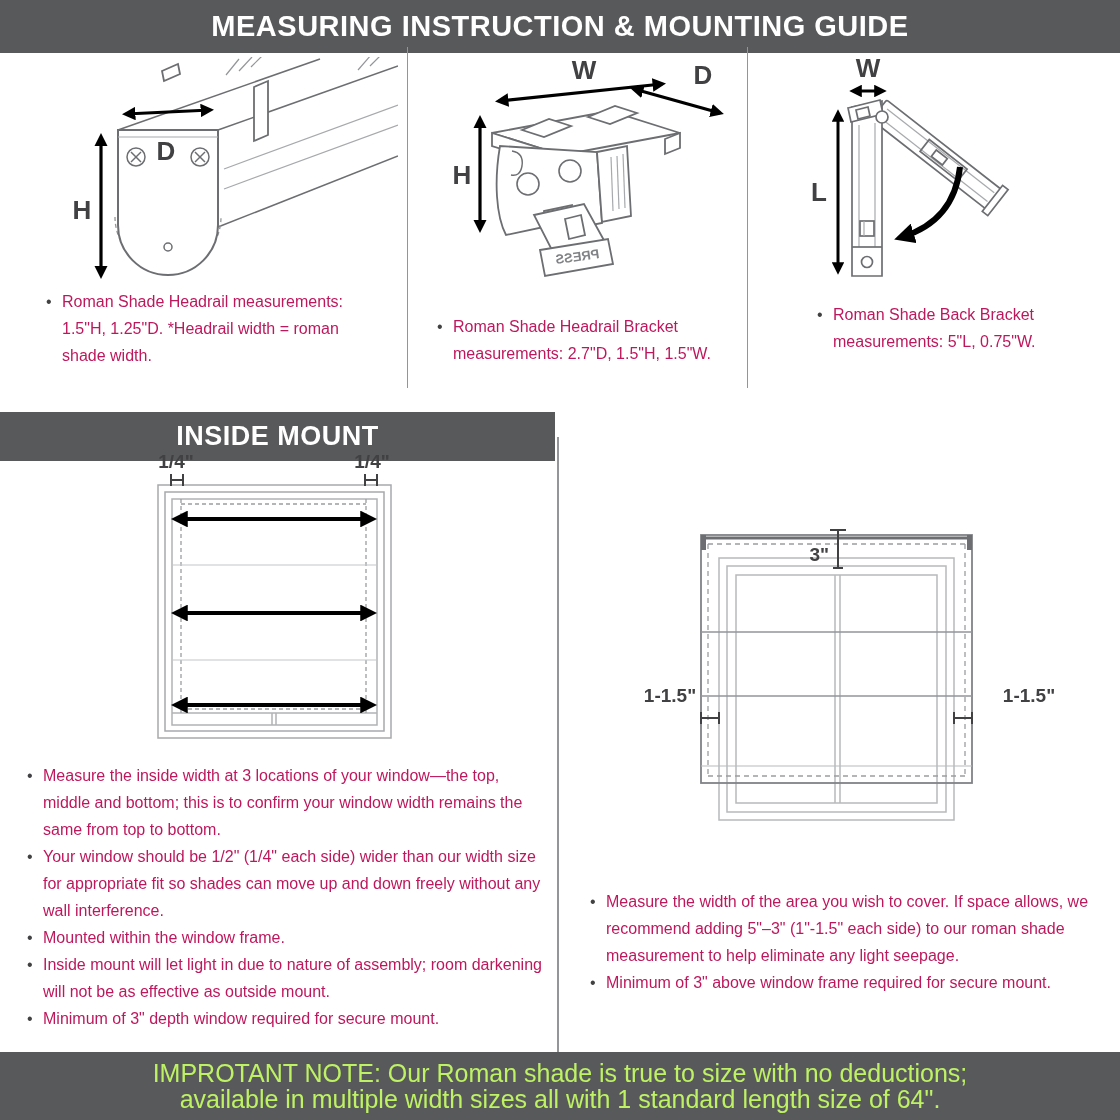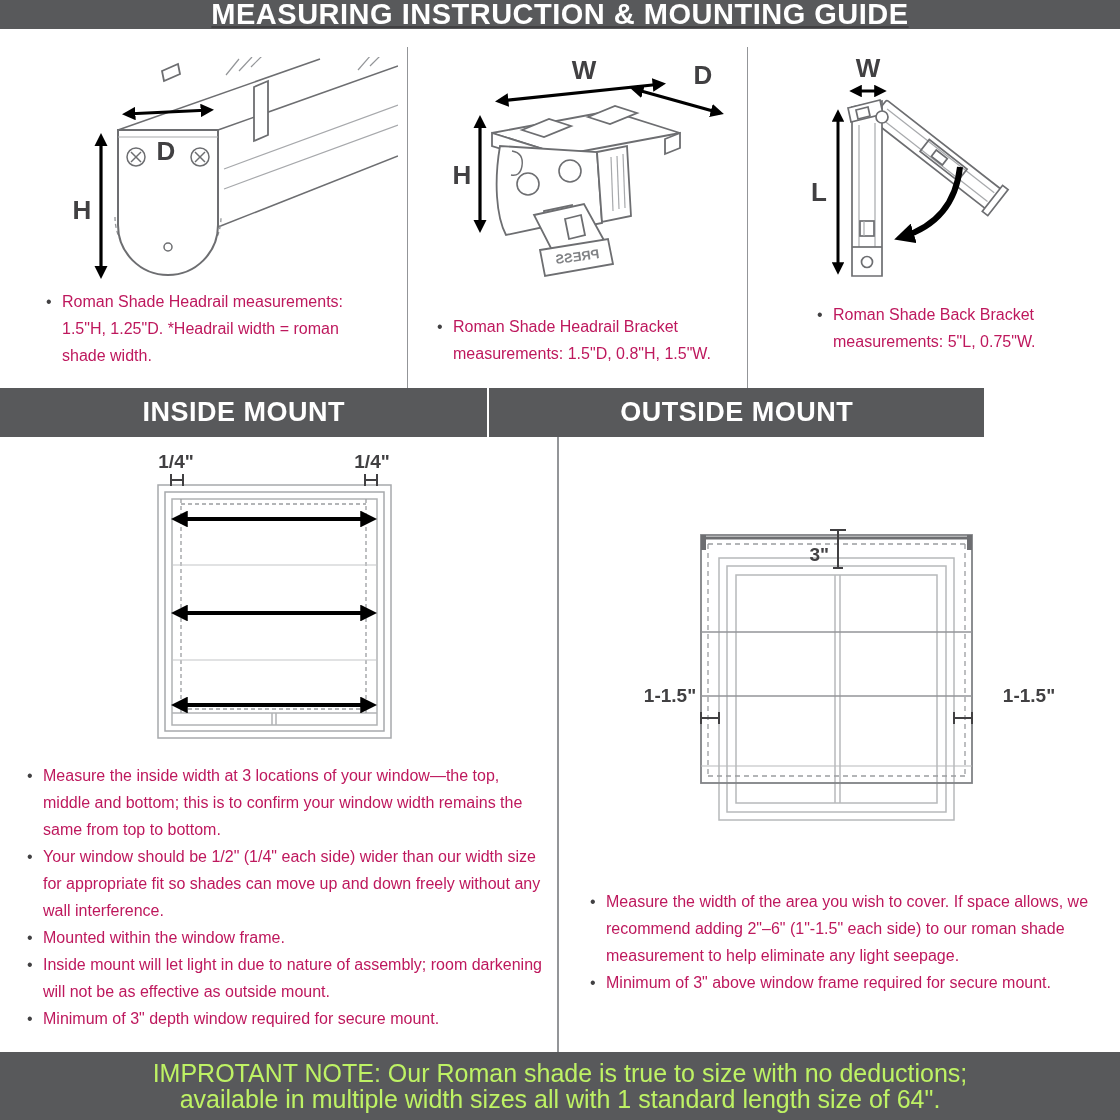--- a/index.html
+++ b/index.html
@@ -2,22 +2,22 @@
 <html><head>
 <meta charset="utf-8">
 <style>
   html,body{margin:0;padding:0;background:#ffffff;}
   .page{
     position:relative;width:1120px;height:1120px;background:#ffffff;overflow:hidden;
     font-family:"Liberation Sans", sans-serif;color:#414042;
   }
   
   .top-bar{
-    position:absolute;left:0;top:0;width:1120px;height:29px;background:#58595b;
-    display:flex;align-items:center;justify-content:center;text-decoration:underline;
+    position:absolute;left:0;top:0;width:1120px;height:53px;background:#58595b;
+    display:flex;align-items:center;justify-content:center;
   }
   .top-bar h1{
     margin:0;color:#ffffff;font-size:29px;font-weight:bold;letter-spacing:0.5px;white-space:nowrap;
   }
   
   .top-row{
     position:absolute;left:0;top:47px;width:1120px;height:341px;display:flex;
   }
   .top-col{position:relative;height:341px;box-sizing:border-box;}
   .col-1{width:408px;border-right:1px solid #939598;}
@@ -26,21 +26,21 @@
   .diag{display:block;}
   .d1{margin:10px 0 0 58px;}
   .d2{margin:4px 0 0 14px;}
   .d3{margin:4px 0 0 38px;}
   .top-note{font-size:16px;line-height:27px;}
   .col-1 .top-note{margin:-14px 0 0 45px;width:302px;}
   .col-2 .top-note{margin:12px 0 0 28px;width:300px;}
   .col-3 .top-note{margin:0 0 0 68px;width:262px;}
   
   .mount-bars{
-    position:absolute;left:0;top:388px;width:984px;height:49px;display:flex;
+    position:absolute;left:0;top:412px;width:1120px;height:49px;display:flex;
   }
   .bar-cell{
     background:#58595b;color:#ffffff;display:flex;align-items:center;justify-content:center;
     font-size:27px;font-weight:bold;letter-spacing:0.5px;
   }
   .bar-left{width:557px;border-right:2px solid #ffffff;box-sizing:border-box;}
   .bar-right{width:563px;}
   
   .mount-row{
     position:absolute;left:0;top:437px;width:1120px;height:615px;display:flex;
@@ -162,21 +162,21 @@
         <text class="press-txt" transform="translate(156,210) scale(-1,1) rotate(8)" text-anchor="middle">PRESS</text>
         <g stroke="#000000" stroke-width="3.2">
           <line x1="77" y1="50" x2="240" y2="33" marker-start="url(#ah2)" marker-end="url(#ah2)"></line>
           <line x1="212" y1="38" x2="298" y2="62" marker-start="url(#ah2)" marker-end="url(#ah2)"></line>
           <line x1="58" y1="68" x2="58" y2="178" marker-start="url(#ah2)" marker-end="url(#ah2)"></line>
         </g>
         <text class="dim" x="162" y="28" text-anchor="middle">W</text>
         <text class="dim" x="281" y="33" text-anchor="middle">D</text>
         <text class="dim" x="40" y="133" text-anchor="middle">H</text>
       </svg>
-      <div class="top-note bullet">Roman Shade Headrail Bracket measurements: 1.5"D, 0.8"H, 1.5"W.</div>
+      <div class="top-note bullet">Roman Shade Headrail Bracket measurements: 2.7"D, 1.5"H, 1.5"W.</div>
     </div>
 
     <div class="top-col col-3">
       <svg class="diag d3" width="280" height="250" viewBox="0 0 280 250">
         <defs>
           <marker id="ah3" viewBox="0 0 10 10" refX="7" refY="5" markerWidth="4.2" markerHeight="4.2" orient="auto-start-reverse" markerUnits="strokeWidth">
             <path d="M0,0 L10,5 L0,10 Z" fill="#000"></path>
           </marker>
           <marker id="ahc" viewBox="0 0 10 10" refX="6" refY="5" markerWidth="3.4" markerHeight="3.4" orient="auto" markerUnits="strokeWidth">
             <path d="M0,0 L10,5 L0,10 Z" fill="#000"></path>
@@ -210,23 +210,20 @@
         <text class="dim" x="82" y="26" text-anchor="middle">W</text>
         <text class="dim" x="33" y="150" text-anchor="middle">L</text>
       </svg>
       <div class="top-note bullet">Roman Shade Back Bracket measurements: 5"L, 0.75"W.</div>
     </div>
   </section>
 
   <section class="mount-bars">
     <div class="bar-cell bar-left">
       <span>INSIDE MOUNT</span>
-    </div>
-    <div class="bar-cell bar-right">
-      <span>OUTSIDE MOUNT</span>
     </div>
   </section>
 
   <section class="mount-row">
 
     <div class="panel panel-left">
       <svg class="diag d4" width="300" height="310" viewBox="0 0 300 310">
         <defs>
           <marker id="ah4" viewBox="0 0 10 10" refX="7" refY="5" markerWidth="4.2" markerHeight="4.2" orient="auto-start-reverse" markerUnits="strokeWidth">
             <path d="M0,0 L10,5 L0,10 Z" fill="#000"></path>
@@ -312,21 +309,21 @@
             <line x1="62" y1="202" x2="62" y2="214"></line>
             <line x1="80" y1="202" x2="80" y2="214"></line>
           <line x1="315" y1="208" x2="333" y2="208"></line>
             <line x1="315" y1="202" x2="315" y2="214"></line>
             <line x1="333" y1="202" x2="333" y2="214"></line>
         </g>
         <text class="meas" x="31" y="192" text-anchor="middle">1-1.5"</text>
         <text class="meas" x="390" y="192" text-anchor="middle">1-1.5"</text>
       </svg>
       <div class="panel-bullets">
-        <div class="bullet">Measure the width of the area you wish to cover. If space allows, we recommend adding 2"–6" (1"-1.5" each side) to our roman shade measurement to help eliminate any light seepage.</div>
+        <div class="bullet">Measure the width of the area you wish to cover. If space allows, we recommend adding 5"–3" (1"-1.5" each side) to our roman shade measurement to help eliminate any light seepage.</div>
         <div class="bullet">Minimum of 3" above window frame required for secure mount.</div>
       </div>
     </div>
   </section>
 
   <footer class="bottom-bar">
     <p>IMPROTANT NOTE: Our Roman shade is true to size with no deductions; available in multiple width sizes all with 1 standard length size of 64".</p>
   </footer>
 
 </div>

